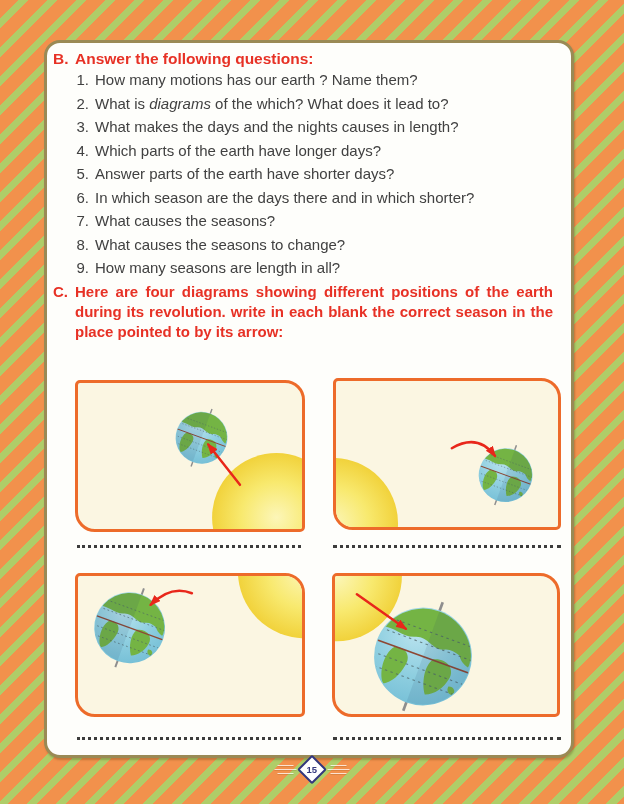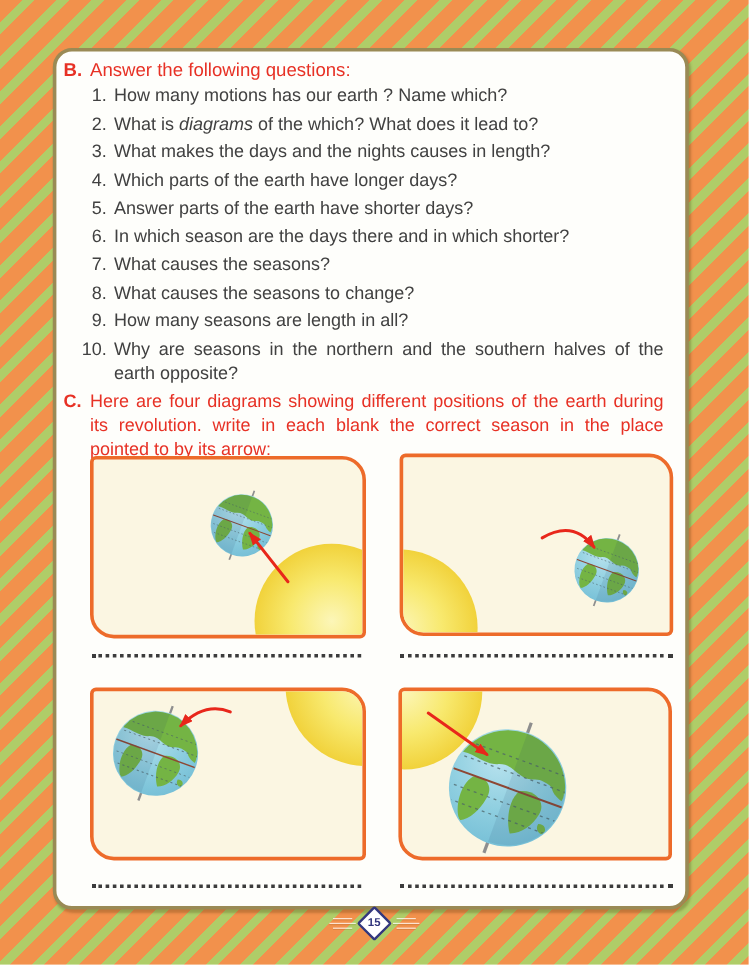--- a/index.html
+++ b/index.html
@@ -13,21 +13,21 @@
   .panel{
     position:absolute;left:44px;top:40px;width:530px;height:718px;
     box-sizing:border-box;background:#FEFEFB;
     border:3px solid var(--panel-border,#9A8A55);
     border-radius:16px;
     box-shadow:1px 2px 2px rgba(60,40,0,.25);
     padding:5px 18px 0 6px;
   }
   .sec{display:flex;}
   .sec-label{flex:none;width:22px;font-weight:bold;color:var(--accent-red,#E73125);font-size:15.5px;line-height:21px;}
-  .sec-title{flex:1;font-weight:normal;color:var(--accent-red,#E73125);font-size:15.5px;line-height:21px;}
+  .sec-title{flex:1;font-weight:bold;color:var(--accent-red,#E73125);font-size:15.5px;line-height:21px;}
   .sec-c{margin-top:1px;}
   .sec-c .sec-label,.sec-c .sec-title{line-height:20px;font-size:15px;}
   .sec-c .sec-title{text-align:justify;}
   #questions{margin-top:1px;}
   .q{display:flex;margin-bottom:3.5px;}
   .q-num{flex:none;width:36px;text-align:right;margin-right:6px;color:var(--text,#414141);font-size:15px;line-height:20px;}
   .q-text{flex:1;color:var(--text,#414141);font-size:15px;line-height:20px;text-align:justify;}
   .fig{
     position:absolute;box-sizing:border-box;overflow:hidden;
     background:var(--box-bg,#FBF6E2);
@@ -53,21 +53,21 @@
   <div class="panel">
 
     <div class="sec">
       <span class="sec-label">B.</span>
       <span class="sec-title">Answer the following questions:</span>
     </div>
 
     <div id="questions">
         <div class="q">
           <span class="q-num">1.</span>
-          <span class="q-text"><span>How many motions has our earth ? Name which?</span></span>
+          <span class="q-text"><span>How many motions has our earth ? Name them?</span></span>
         </div>
         <div class="q">
           <span class="q-num">2.</span>
           <span class="q-text"><span>What is </span><i>diagrams</i><span> of the which? What does it lead to?</span></span>
         </div>
         <div class="q">
           <span class="q-num">3.</span>
           <span class="q-text"><span>What makes the days and the nights causes in length?</span></span>
         </div>
         <div class="q">
@@ -86,24 +86,20 @@
           <span class="q-num">7.</span>
           <span class="q-text"><span>What causes the seasons?</span></span>
         </div>
         <div class="q">
           <span class="q-num">8.</span>
           <span class="q-text"><span>What causes the seasons to change?</span></span>
         </div>
         <div class="q">
           <span class="q-num">9.</span>
           <span class="q-text"><span>How many seasons are length in all?</span></span>
-        </div>
-        <div class="q">
-          <span class="q-num">10.</span>
-          <span class="q-text"><span>Why are seasons in the northern and the southern halves of the earth opposite?</span></span>
         </div>
       </div>
 
     <div class="sec sec-c">
       <span class="sec-label">C.</span>
       <span class="sec-title">Here are four diagrams showing different positions of the earth during its revolution. write in each blank the correct season in the place pointed to by its arrow:</span>
     </div>
 
     <div id="figures">
         <div class="fig" style="left: 28px; top: 337px; width: 230px; height: 152px;">

